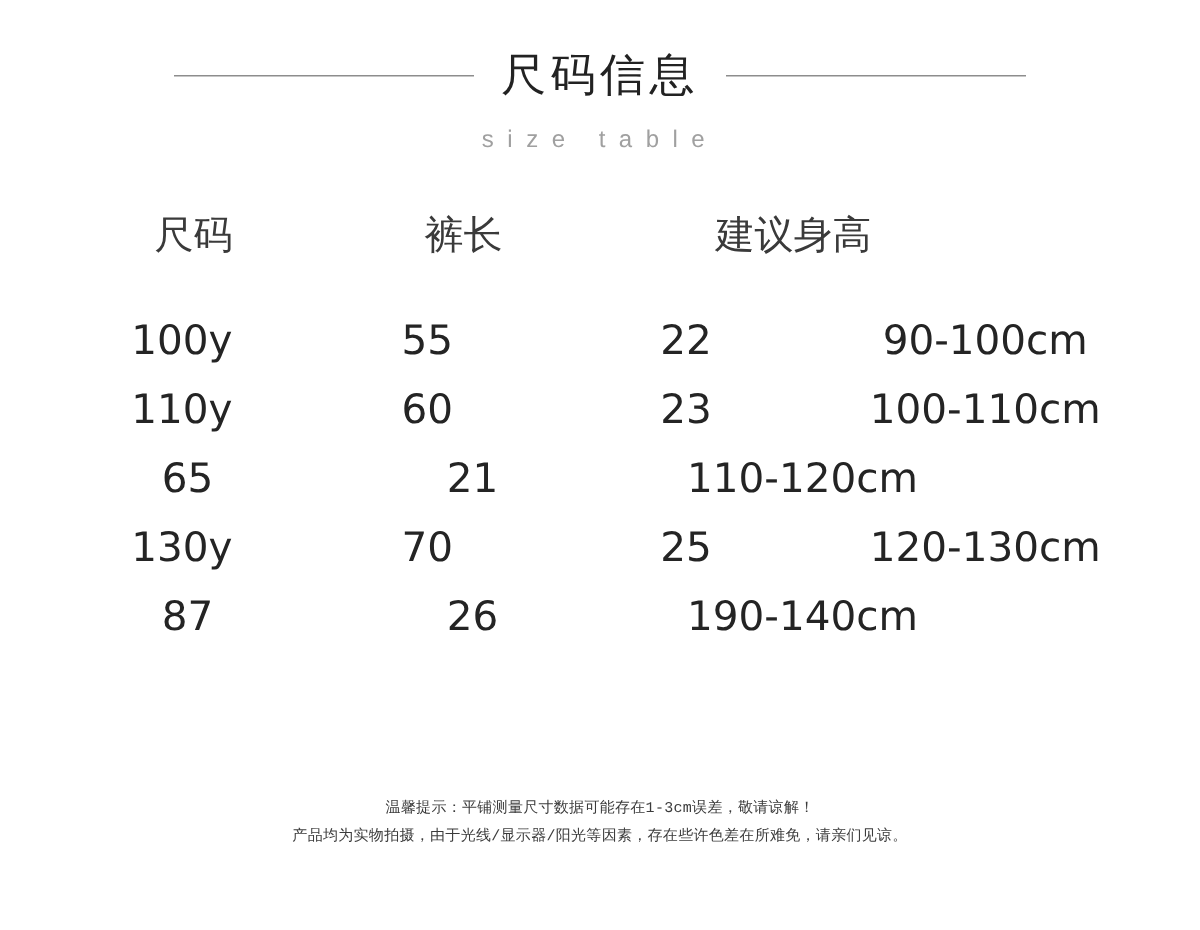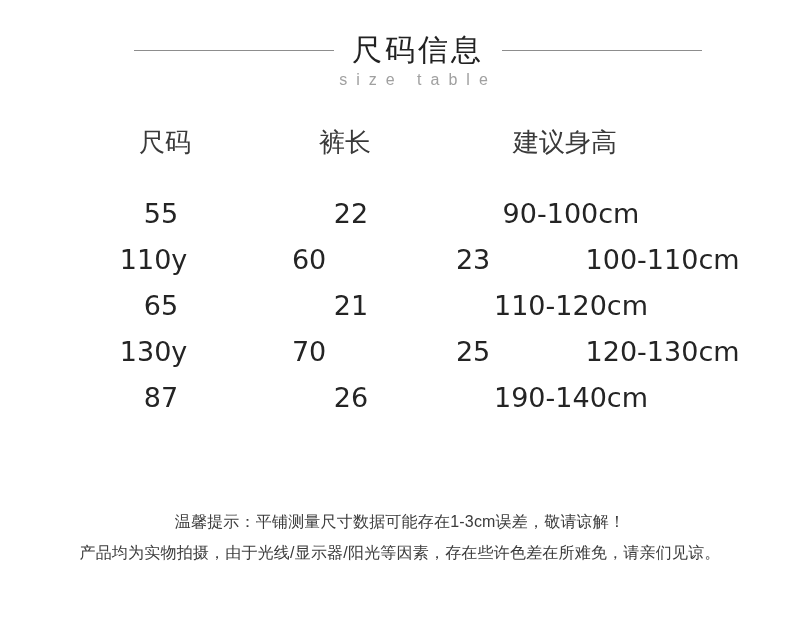--- a/index.html
+++ b/index.html
@@ -13,21 +13,20 @@
     font-family: "Liberation Sans", sans-serif;
     color: #2b2b2b;
     overflow: hidden;
   }
 
   .page {
     position: relative;
     width: 800px;
     height: 620px;
     box-sizing: border-box;
-    padding-left: 36px;
   }
 
   
   .header {
     padding-top: 30px;
     text-align: center;
   }
   .title-row {
     display: flex;
     align-items: center;
@@ -40,20 +39,21 @@
     background: #8d8d8d;
   }
   .title-text {
     font-size: 30px;
     letter-spacing: 3px;
     color: #222222;
     font-family: "DejaVu Sans", sans-serif;
     white-space: nowrap;
   }
   .subtitle {
+    margin-top: 14px;
     font-size: 16px;
     letter-spacing: 9px;
     color: #a0a0a0;
     font-family: "Liberation Sans", sans-serif;
   }
 
   
   .table {
     margin-top: 36px;
     padding: 0 40px;
@@ -94,23 +94,23 @@
 
   
   .notes {
     position: absolute;
     left: 0;
     right: 0;
     bottom: 52px;
     text-align: center;
   }
   .note {
-    font-size: 16px;
+    font-size: 10px;
     color: #3b3b3b;
-    font-family: Liberation Sans, sans-serif;
+    font-family: Liberation Mono, monospace;
     line-height: 1.9;
     letter-spacing: 0.2px;
   }
   .note-1 { }
   .note-2 { }
 </style>
 </head>
 <body>
 
 <div class="page">
@@ -126,20 +126,21 @@
 
   <div class="table">
 
     <div class="row header-row">
       <div class="cell c0">尺码</div>
       <div class="cell c1">裤长</div>
       <div class="cell c3">建议身高</div>
     </div>
 
     <div class="row data-row">
+      <div class="cell c0">100y</div>
       <div class="cell c1">55</div>
       <div class="cell c2">22</div>
       <div class="cell c3">90-100cm</div>
     </div>
 
     <div class="row data-row">
       <div class="cell c0">110y</div>
       <div class="cell c1">60</div>
       <div class="cell c2">23</div>
       <div class="cell c3">100-110cm</div>

